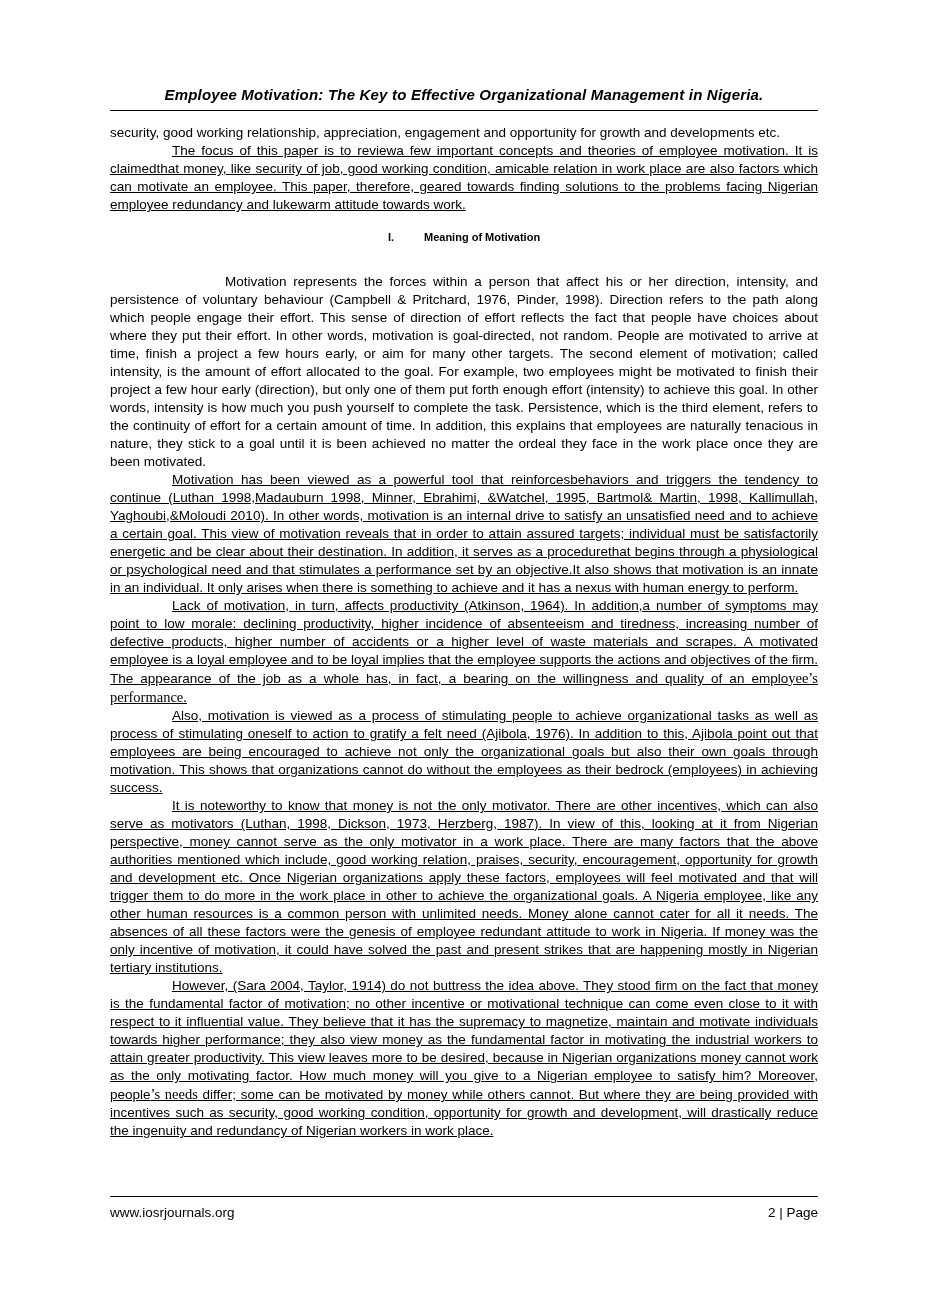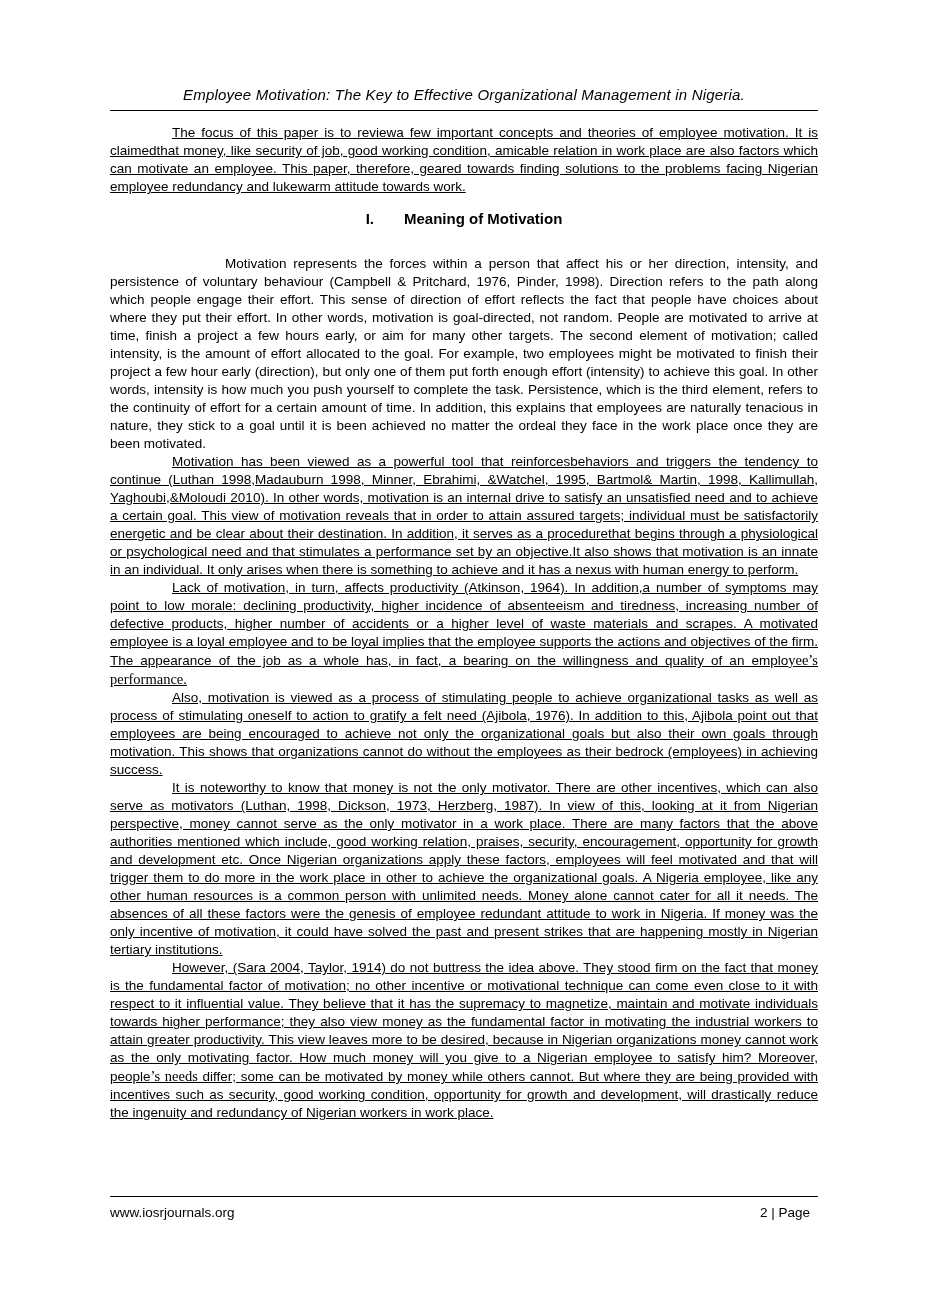--- a/index.html
+++ b/index.html
@@ -24,33 +24,34 @@
     width: 708px;
   }
   .running-header {
     text-align: center;
     font-style: italic;
     font-size: 15px;
     letter-spacing: 0.2px;
     padding-bottom: 7px;
     border-bottom: 1.5px solid #000000;
     margin-bottom: 13px;
+    font-weight: bold;
   }
   .body-text {
     text-align: justify;
     font-size: 13.5px;
     line-height: 18px;
   }
   .para { margin: 0; }
   .indent-0 { text-indent: 0; }
   .indent-1 { text-indent: 62px; text-decoration: underline; }
   .indent-2 { text-indent: 115px; margin-top: 12px; }
   .section-heading {
     text-align: center;
-    font-size: 15px;
+    font-size: 11px;
     font-weight: bold;
     margin: 14px 0 27px 0;
     text-indent: 0;
   }
   .section-heading .num { margin-right: 30px; }
   .serif-run {
     font-family: "Liberation Serif", serif;
     font-size: 14.5px;
   }
   .footer {
@@ -58,35 +59,36 @@
     left: 110px;
     top: 1196px;
     width: 708px;
     border-top: 1.5px solid #000000;
     padding-top: 8px;
     font-size: 13.5px;
     text-align: left;
   }
   .footer .page-num {
     position: absolute;
-    right: 8px;
+    right: 0;
     top: 8px;
   }
 </style>
 </head>
 <body>
 
 <div class="page">
 
   <div class="content">
 
     <div class="running-header">Employee Motivation: The Key to Effective Organizational Management in Nigeria.</div>
 
     <div class="body-text">
 
+      <p class="para indent-0">security, good working relationship, appreciation, engagement and opportunity for growth and developments etc.</p>
 
       <p class="para indent-1">The focus of this paper is to reviewa few important concepts and theories of employee motivation. It is claimedthat money, like security of job, good working condition, amicable relation in work place are also factors which can motivate an employee. This paper, therefore, geared towards finding solutions to the problems facing Nigerian employee redundancy and lukewarm attitude towards work.</p>
 
       <h3 class="section-heading">
         <span class="num">I.</span><span>Meaning of Motivation</span>
       </h3>
 
       <p class="para indent-2">Motivation represents the forces within a person that affect his or her direction, intensity, and persistence of voluntary behaviour (Campbell &amp; Pritchard, 1976, Pinder, 1998). Direction refers to the path along which people engage their effort. This sense of direction of effort reflects the fact that people have choices about where they put their effort. In other words, motivation is goal-directed, not random. People are motivated to arrive at time, finish a project a few hours early, or aim for many other targets. The second element of motivation; called intensity, is the amount of effort allocated to the goal. For example, two employees might be motivated to finish their project a few hour early (direction), but only one of them put forth enough effort (intensity) to achieve this goal. In other words, intensity is how much you push yourself to complete the task. Persistence, which is the third element, refers to the continuity of effort for a certain amount of time. In addition, this explains that employees are naturally tenacious in nature, they stick to a goal until it is been achieved no matter the ordeal they face in the work place once they are been motivated.</p>
 
       <p class="para indent-1">Motivation has been viewed as a powerful tool that reinforcesbehaviors and triggers the tendency to continue (Luthan 1998,Madauburn 1998, Minner, Ebrahimi, &amp;Watchel, 1995, Bartmol&amp; Martin, 1998, Kallimullah, Yaghoubi,&amp;Moloudi 2010). In other words, motivation is an internal drive to satisfy an unsatisfied need and to achieve a certain goal. This view of motivation reveals that in order to attain assured targets; individual must be satisfactorily energetic and be clear about their destination. In addition, it serves as a procedurethat begins through a physiological or psychological need and that stimulates a performance set by an objective.It also shows that motivation is an innate in an individual. It only arises when there is something to achieve and it has a nexus with human energy to perform.</p>

